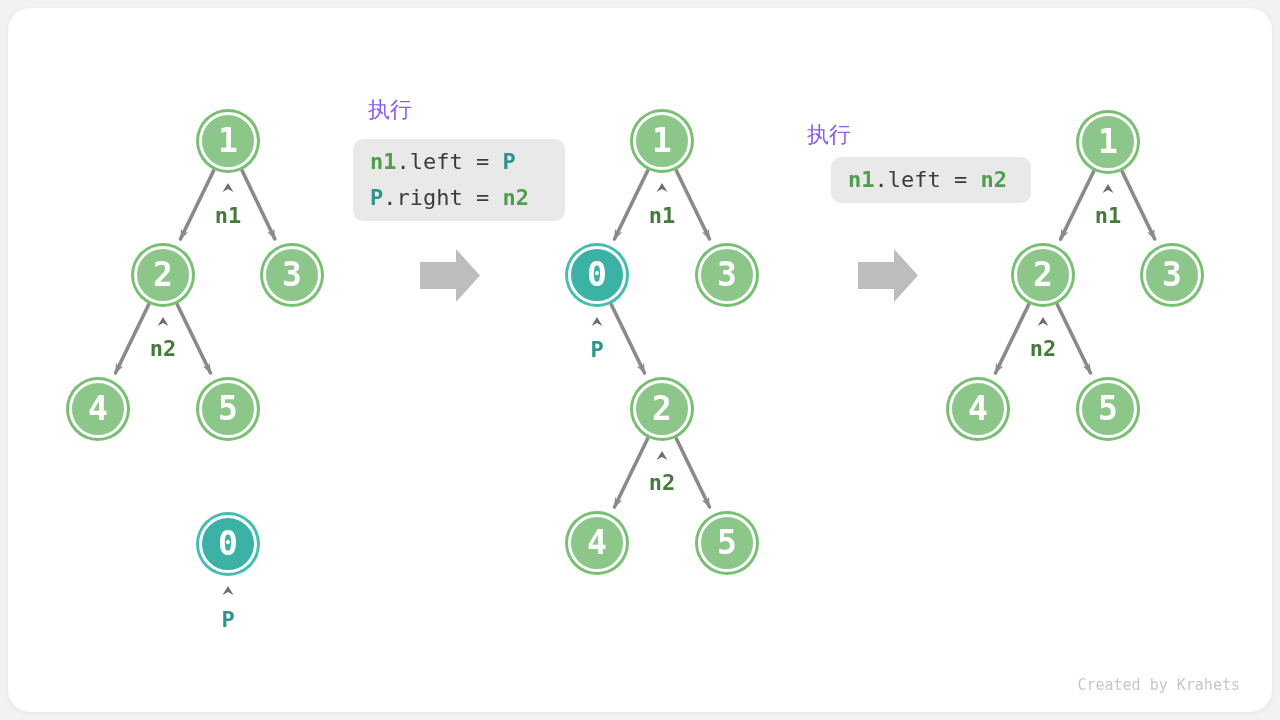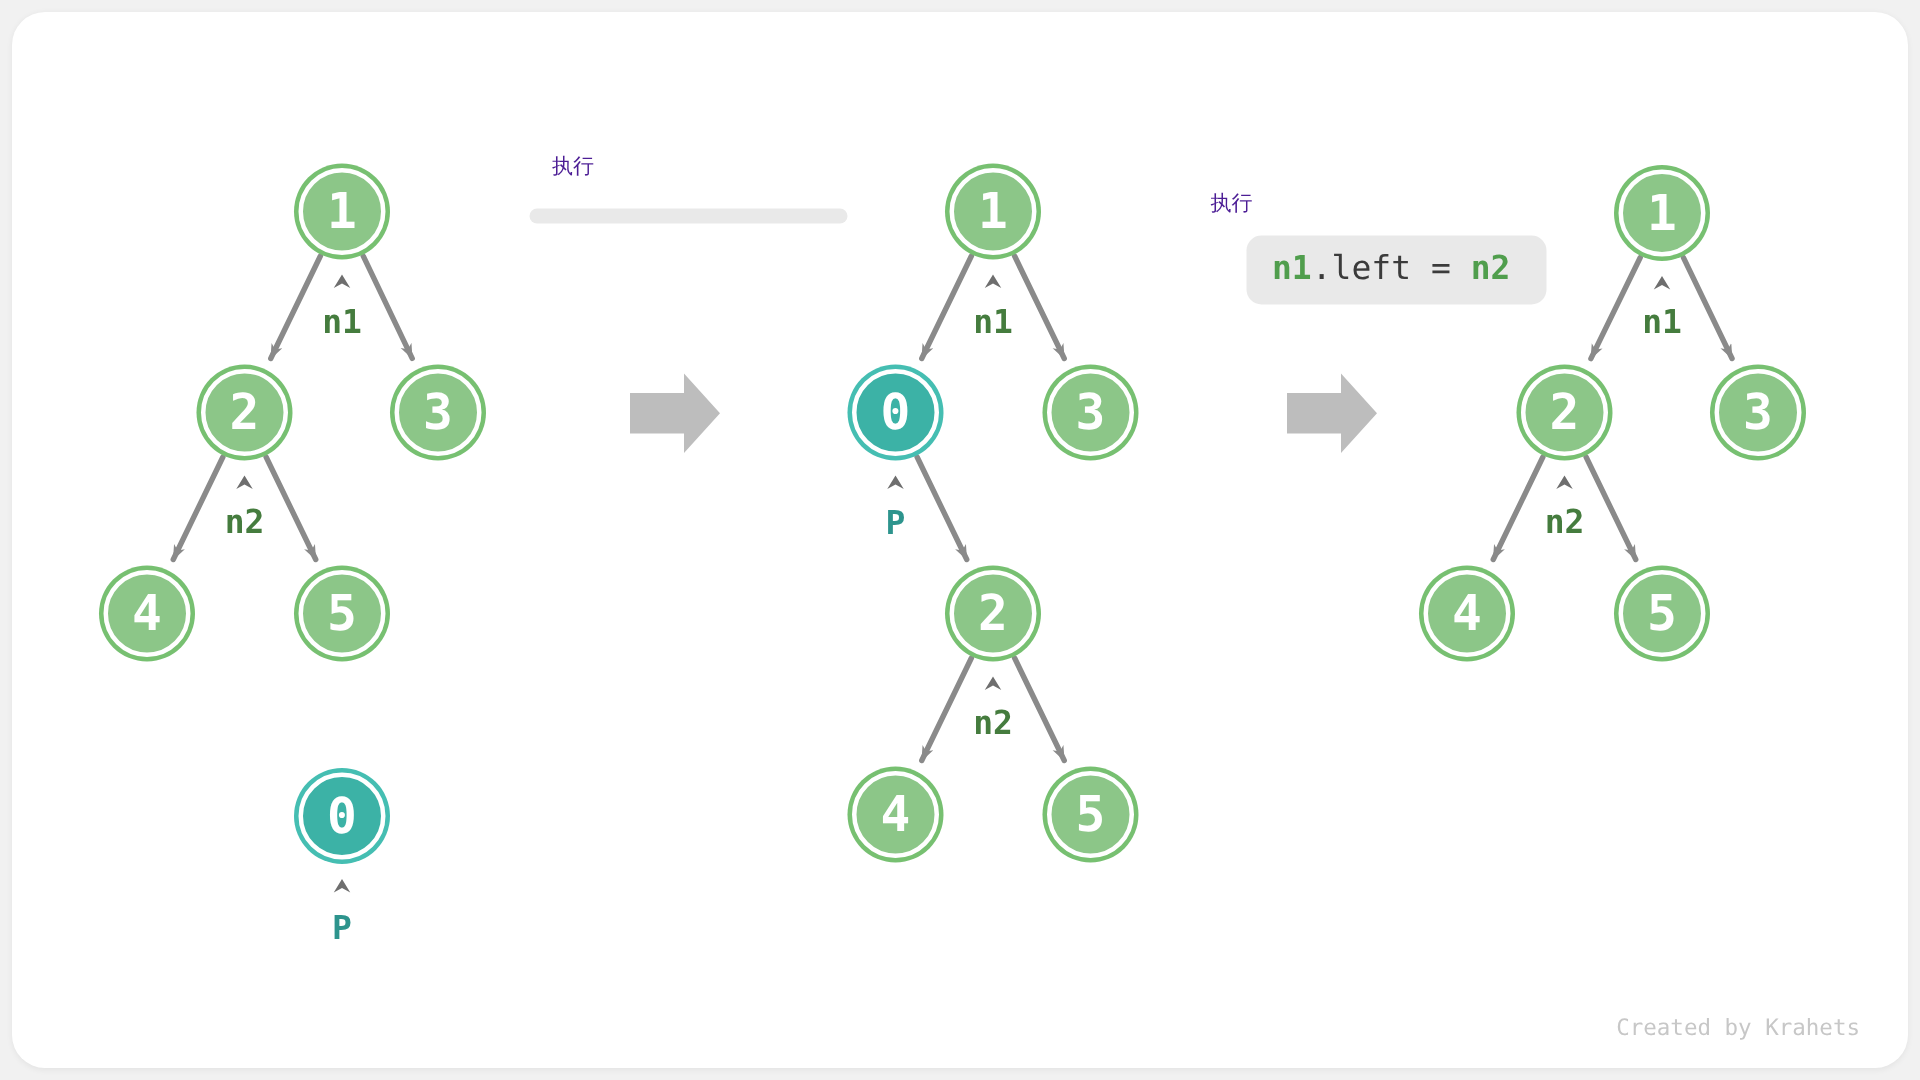--- a/index.html
+++ b/index.html
@@ -33,21 +33,21 @@
   .ptr{
     position:absolute;transform:translateX(-50%);
     font-size:22px;font-weight:bold;line-height:26px;
     font-family:"DejaVu Sans Mono","Liberation Mono",monospace;
   }
   .ptr.green{color:#457c3e;}
   .ptr.teal{color:#2d948d;}
 
   
   .exec-title{
-    position:absolute;font-size:14px;line-height:26px;color:#4c1d95;
+    position:absolute;font-size:22px;line-height:26px;color:#8b5cf6;
     font-family:"Liberation Sans","DejaVu Sans",sans-serif;
   }
   .code-box{
     position:absolute;background:#e9e9e9;border-radius:10px;
     padding:5px 0 5px 17px;
   }
   .code-line{
     font-size:22px;line-height:36px;white-space:pre;color:#3b3b3b;
     font-family:"DejaVu Sans Mono","Liberation Mono",monospace;
   }
@@ -132,20 +132,22 @@
   <div class="node teal" style="left:199px;top:515px">
       <span>0</span>
     </div>
   <div class="ptr green" style="left:228px;top:203px">n1</div>
   <div class="ptr green" style="left:163px;top:336px">n2</div>
   <div class="ptr teal" style="left:228px;top:607px">P</div>
 </div>
 
 <div class="exec-title" style="left:368px;top:97px">执行</div>
 <div class="code-box" style="left:353px;top:139px;width:195px">
+  <div class="code-line"><span class="tok-green">n1</span><span class="tok-dark">.left = </span><span class="tok-teal">P</span></div>
+  <div class="code-line"><span class="tok-teal">P</span><span class="tok-dark">.right = </span><span class="tok-green">n2</span></div>
 </div>
 
 <div class="layer">
   <div class="node green" style="left:633px;top:112px">
       <span>1</span>
     </div>
   <div class="node teal" style="left:568px;top:246px">
       <span>0</span>
     </div>
   <div class="node green" style="left:698px;top:246px">

